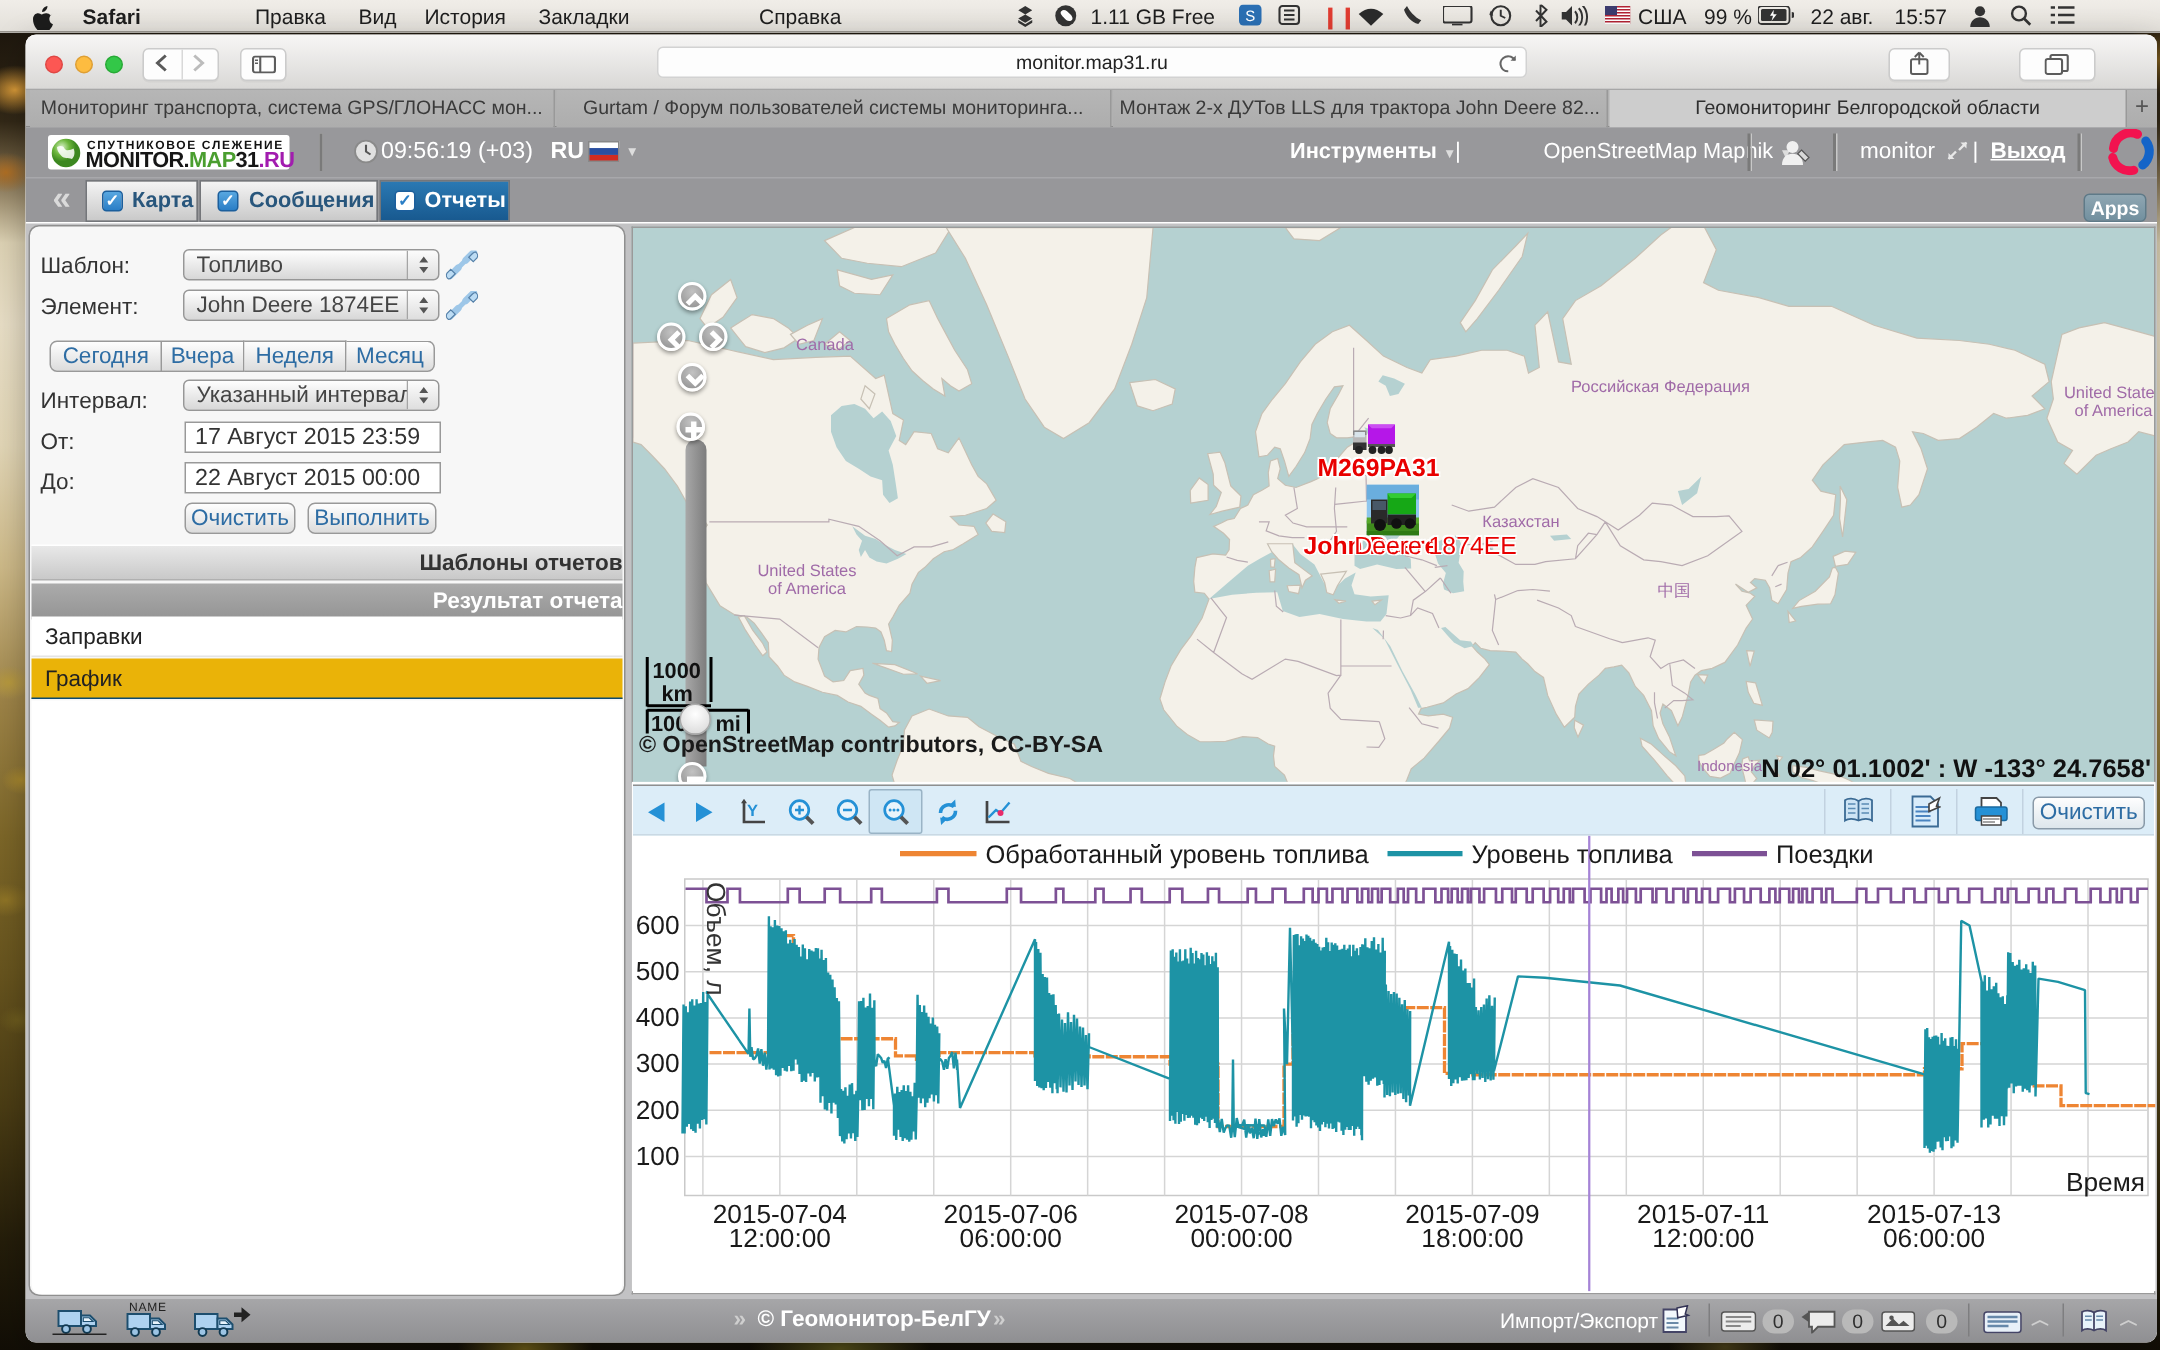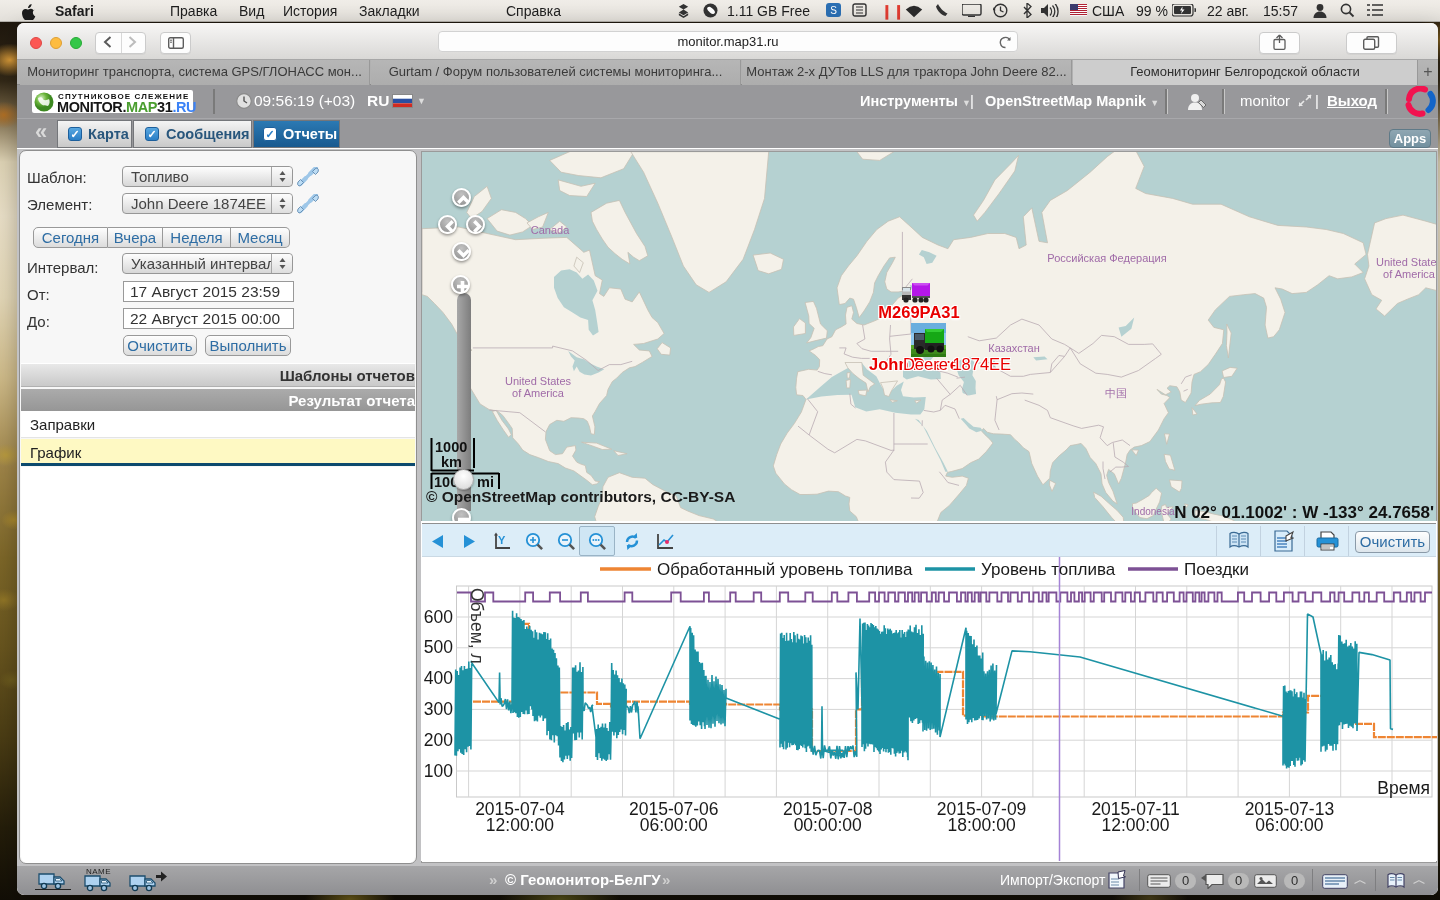--- a/index.html
+++ b/index.html
@@ -235,39 +235,39 @@
             <radialGradient id="gl" cx="35%" cy="30%">
               <stop offset="0%" stop-color="#d8f0c8"></stop>
               <stop offset="55%" stop-color="#6cb63c"></stop>
               <stop offset="100%" stop-color="#3c8820"></stop>
             </radialGradient>
           </defs>
           <circle cx="10" cy="10" r="9.5" fill="url(#gl)"></circle>
           <path d="M4 6c2-1 4-1 5 1s4 1 6 0c1 2 1 5-1 7-3-1-5 0-7-2S4 8 4 6z" fill="#fff" opacity="0.85"></path>
         </svg>
 <div class="ab" style="left:26px;top:2px;font-size:8px;font-weight:bold;color:#111;letter-spacing:1.1px">СПУТНИКОВОЕ СЛЕЖЕНИЕ</div>
-<div class="ab" style="left:25px;top:8.5px;font-size:14.5px;font-weight:bold;letter-spacing:-0.4px;color:#161616">MONITOR.<span style="color:#4a9e2f">MAP</span>31<span style="color:#3b82f6">.RU</span></div>
+<div class="ab" style="left:25px;top:8.5px;font-size:14.5px;font-weight:bold;letter-spacing:-0.4px;color:#161616">MONITOR.<span style="color:#4a9e2f">MAP</span>31<span style="color:#a21caf">.RU</span></div>
 </div>
       <div class="ab" style="left:196px;top:4px;width:2px;height:25px;background:#c8c8c8;border-left:2px solid #7a7a7a"></div>
       <svg class="ab" style="left:219px;top:8px" width="16" height="16">
         <circle cx="8" cy="8" r="7.3" fill="#e0e0e0" stroke="#8a8a8a" stroke-width="1.2"></circle>
         <path d="M8 3.5V8l3 2" stroke="#555" stroke-width="1.4" fill="none"></path>
       </svg>
       <div class="ab" style="left:237px;top:7px;font-size:15.5px">09:56:19 (+03)</div>
       <div class="ab" style="left:350px;top:7px;font-size:15.5px;font-weight:bold">RU</div>
       <svg class="ab" style="left:375px;top:9px" width="21" height="14">
         <rect width="21" height="14" fill="#fff"></rect>
         <rect y="4.7" width="21" height="4.6" fill="#2a4fa0"></rect>
         <rect y="9.3" width="21" height="4.7" fill="#d02b20"></rect>
         <rect x="0.5" y="0.5" width="20" height="13" fill="none" stroke="#888"></rect>
       </svg>
       <div class="ab" style="left:400px;top:11px;color:#ddd;font-size:9px">▼</div>
       <div class="ab" style="left:843px;top:8px;font-size:14.5px;font-weight:bold">Инструменты <span style="font-size:9px;color:#ddd">▼</span></div>
       <div class="ab" style="left:953px;top:7px;font-size:15px">|</div>
-      <div class="ab" style="left:968px;top:8px;font-size:14.5px;font-weight:bold">OpenStreetMap Mapnik <span style="font-size:9px;color:#ddd">▼</span></div>
+      <div class="ab" style="left:1012px;top:8px;font-size:14.5px;font-weight:normal">OpenStreetMap Mapnik <span style="font-size:9px;color:#ddd">▼</span></div>
       <div class="ab" style="left:1148px;top:4px;width:2px;height:25px;border-left:2px solid #7a7a7a;border-right:1px solid #c8c8c8"></div>
       <svg class="ab" style="left:1168px;top:7px" width="26" height="19">
         <circle cx="10" cy="6" r="4" fill="#f0f0f0"></circle>
         <path d="M3 18c0-5 3-7.5 7-7.5s7 2.5 7 7.5z" fill="#f0f0f0"></path>
         <path d="M16 8l5 5-2.5 2.5-5-5z" fill="#d8d8d8" stroke="#555" stroke-width="0.8"></path>
       </svg>
       <div class="ab" style="left:1205px;top:4px;width:2px;height:25px;border-left:2px solid #7a7a7a;border-right:1px solid #c8c8c8"></div>
       <div class="ab" style="left:1223px;top:7px;font-size:15px">monitor</div>
       <svg class="ab" style="left:1281px;top:9px" width="14" height="13">
         <path d="M1 12l5-5M13 1L8 6" stroke="#e8e8e8" stroke-width="1.6"></path>
@@ -329,21 +329,21 @@
           </div></div>
         <div class="lbl ab" style="top:135px">От:</div>
         <div class="inp ab" style="top:130px">17 Август 2015 23:59</div>
         <div class="lbl ab" style="top:162px">До:</div>
         <div class="inp ab" style="top:157px">22 Август 2015 00:00</div>
         <div class="btn ab" style="left:103px;top:184px;width:74px;border-radius:5px">Очистить</div>
         <div class="btn ab" style="left:185px;top:184px;width:86px;border-radius:5px">Выполнить</div>
         <div class="gbar ab" style="top:212px;background:linear-gradient(#e8e8e8,#c9c9c9);color:#333;border-top:1px solid #fff;border-bottom:1px solid #b0b0b0">Шаблоны отчетов</div>
         <div class="gbar ab" style="top:238px;background:linear-gradient(#ababab,#959595);color:#fff;border-bottom:1px solid #8a8a8a">Результат отчета</div>
         <div class="ab" style="left:1px;top:260px;width:394px;height:27px;background:#fff;border-bottom:1px solid #e4e4e4;font-size:15px;color:#222;line-height:27px"><span style="margin-left:9px">Заправки</span></div>
-        <div class="ab" style="left:1px;top:288px;width:394px;height:27px;background:#fef9c3;border-bottom:3px solid #0c4a6e;font-size:15px;color:#222;line-height:27px"><span style="margin-left:9px">График</span></div>
+        <div class="ab" style="left:1px;top:288px;width:394px;height:27px;background:#eab308;border-bottom:1px solid #0c4a6e;font-size:15px;color:#222;line-height:27px"><span style="margin-left:9px">График</span></div>
         <div class="ab" style="left:1px;top:316px;width:394px;height:396px;background:#fff;border-radius:0 0 7px 7px"></div>
       </div>
       <div id="maparea" class="ab">
         <svg width="1019" height="371" viewBox="421 151 1019 371" style="position:absolute;left:0;top:0">
           <rect x="421" y="151" width="1019" height="371" fill="#b5d1d1"></rect>
           <path d="M421.0,227.7L457.7,226.0L486.1,232.5L514.6,238.7L543.0,237.2L565.8,236.4L582.8,251.3L588.5,249.1L594.2,274.7L601.3,279.0L598.5,292.6L602.8,295.4L608.4,286.8L619.8,288.0L624.1,298.2L631.2,300.9L638.3,290.9L646.8,308.9L651.1,316.6L656.8,321.6L663.1,332.5L656.8,338.0L642.6,342.5L632.6,343.4L638.3,349.0L648.3,349.9L651.1,355.4L641.2,361.5L634.0,365.6L628.4,366.8L621.2,371.5L615.6,377.2L611.3,380.6L607.0,388.4L605.6,394.5L598.5,402.5L594.2,410.4L591.4,415.0L593.9,425.8L593.4,433.4L590.0,432.8L588.5,425.8L586.3,420.3L582.8,417.7L577.2,417.0L570.0,416.7L562.9,420.3L555.8,419.3L548.7,423.5L545.0,430.6L544.4,438.4L548.7,449.7L554.4,453.6L561.5,452.7L565.8,446.1L574.3,444.6L574.9,449.1L571.5,455.1L575.7,461.1L578.6,462.6L584.3,464.6L585.7,471.4L590.0,474.3L594.2,480.1L598.5,480.6L595.6,482.9L591.4,483.8L585.7,479.2L580.0,475.1L572.9,469.9L564.4,467.0L557.2,462.6L547.3,460.5L537.3,456.6L528.8,453.6L521.7,449.1L517.4,443.0L511.7,436.8L511.2,427.4L506.6,420.9L501.8,414.4L496.9,410.4L488.4,408.7L479.0,402.9L469.6,387.3L468.2,371.5L467.6,353.3L470.5,349.0L464.8,340.3L457.7,335.7L450.6,323.0L442.0,311.5L433.5,302.5L426.4,295.4L421.0,293.7Z" fill="#f4f1e9" stroke="#c7c0b4" stroke-width="0.8"></path>
           <path d="M495.2,409.4L500.9,419.3L507.5,428.0L510.3,433.7L507.5,436.2L502.4,429.0L496.1,419.3L491.3,410.4Z" fill="#f4f1e9" stroke="#c7c0b4" stroke-width="0.8"></path>
           <path d="M456.3,338.9L464.8,344.7L470.5,349.5L463.4,343.4Z" fill="#f4f1e9" stroke="#c7c0b4" stroke-width="0.8"></path>
           <path d="M465.7,211.4L473.3,195.5L486.1,185.3L490.4,197.4L481.0,210.5L470.5,217.6Z" fill="#f4f1e9" stroke="#c7c0b4" stroke-width="0.8"></path>
           <path d="M486.1,217.6L500.4,208.7L514.6,211.4L524.5,217.6L531.6,224.4L521.7,230.9L508.9,234.1L496.1,230.1Z" fill="#f4f1e9" stroke="#c7c0b4" stroke-width="0.8"></path>

